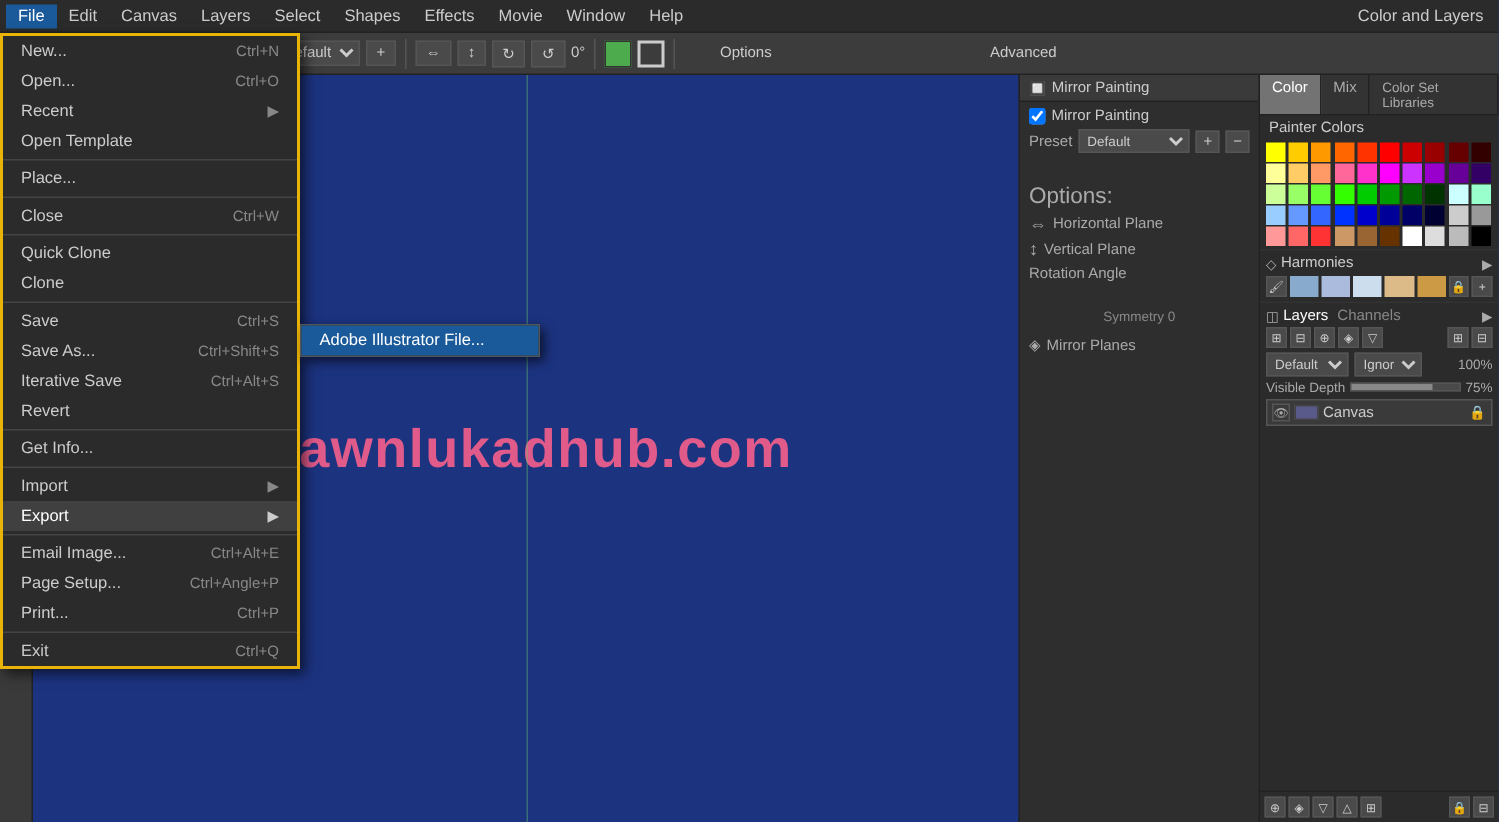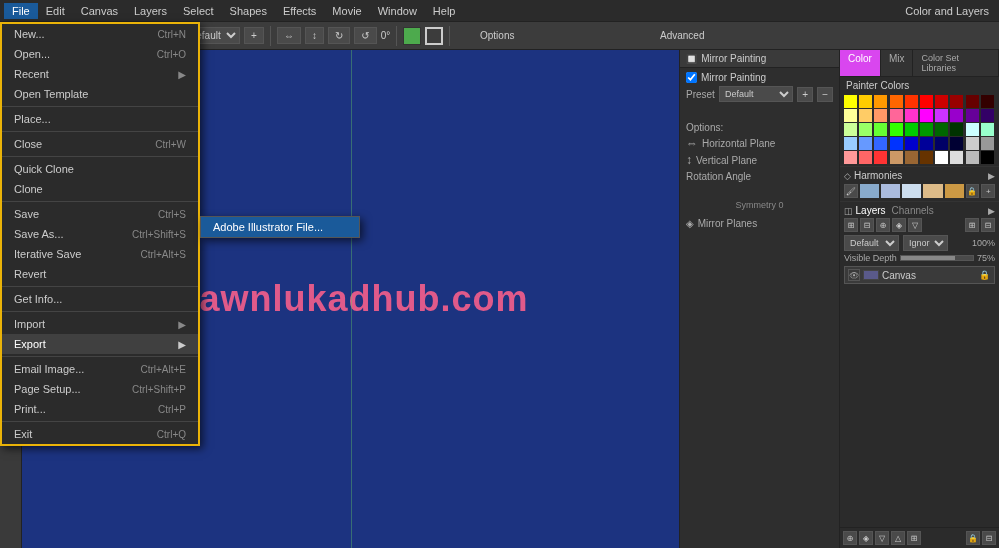--- a/index.html
+++ b/index.html
@@ -127,34 +127,34 @@
     .panel-row { display: flex; align-items: center; gap: 4px; margin-bottom: 3px; }
     .panel-label { font-size: 10px; color: #aaa; }
     .panel-select {
       background: #4a4a4a;
       border: 1px solid #555;
       color: #ccc;
       font-size: 9px;
       padding: 1px;
       flex: 1;
     }
-    .panel-options-label { font-size: 10px; color: #aaa; margin-bottom: 3px; margin-top: 20px; }
+    .panel-options-label { font-size: 15px; color: #aaa; margin-bottom: 3px; margin-top: 20px; }
     .col-tabs {
       display: flex;
       background: #333;
       border-bottom: 1px solid #222;
     }
     .col-tab {
       padding: 3px 8px;
       font-size: 10px;
       color: #aaa;
       cursor: pointer;
       border-right: 1px solid #222;
     }
-    .col-tab.active { background: #d946ef; color: #fff; }
+    .col-tab.active { background: #737373; color: #fff; }
 
     
     .painter-colors-label { font-size: 10px; color: #ccc; padding: 3px 6px 2px; }
     .colors-grid {
       display: grid;
       grid-template-columns: repeat(10, 1fr);
       gap: 1px;
       padding: 2px 4px;
     }
     .color-cell {
@@ -536,21 +536,21 @@
     <span>Export</span>
     <span class="dropdown-arrow" style="color:#ccc;">▶</span>
   </div>
   <div class="dropdown-separator"></div>
   <div class="dropdown-item">
     <span>Email Image...</span>
     <span class="dropdown-shortcut">Ctrl+Alt+E</span>
   </div>
   <div class="dropdown-item">
     <span>Page Setup...</span>
-    <span class="dropdown-shortcut">Ctrl+Shift+P</span>
+    <span class="dropdown-shortcut">Ctrl+Angle+P</span>
   </div>
   <div class="dropdown-item">
     <span>Print...</span>
     <span class="dropdown-shortcut">Ctrl+P</span>
   </div>
   <div class="dropdown-separator"></div>
   <div class="dropdown-item">
     <span>Exit</span>
     <span class="dropdown-shortcut">Ctrl+Q</span>
   </div>

